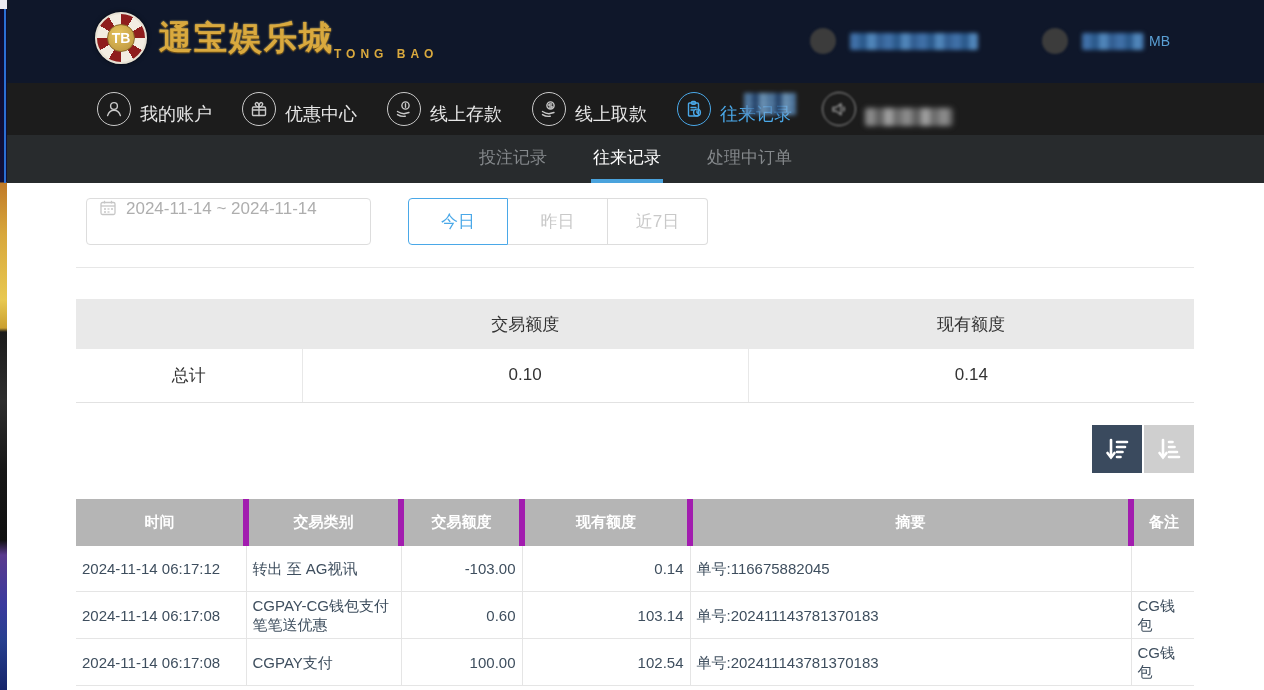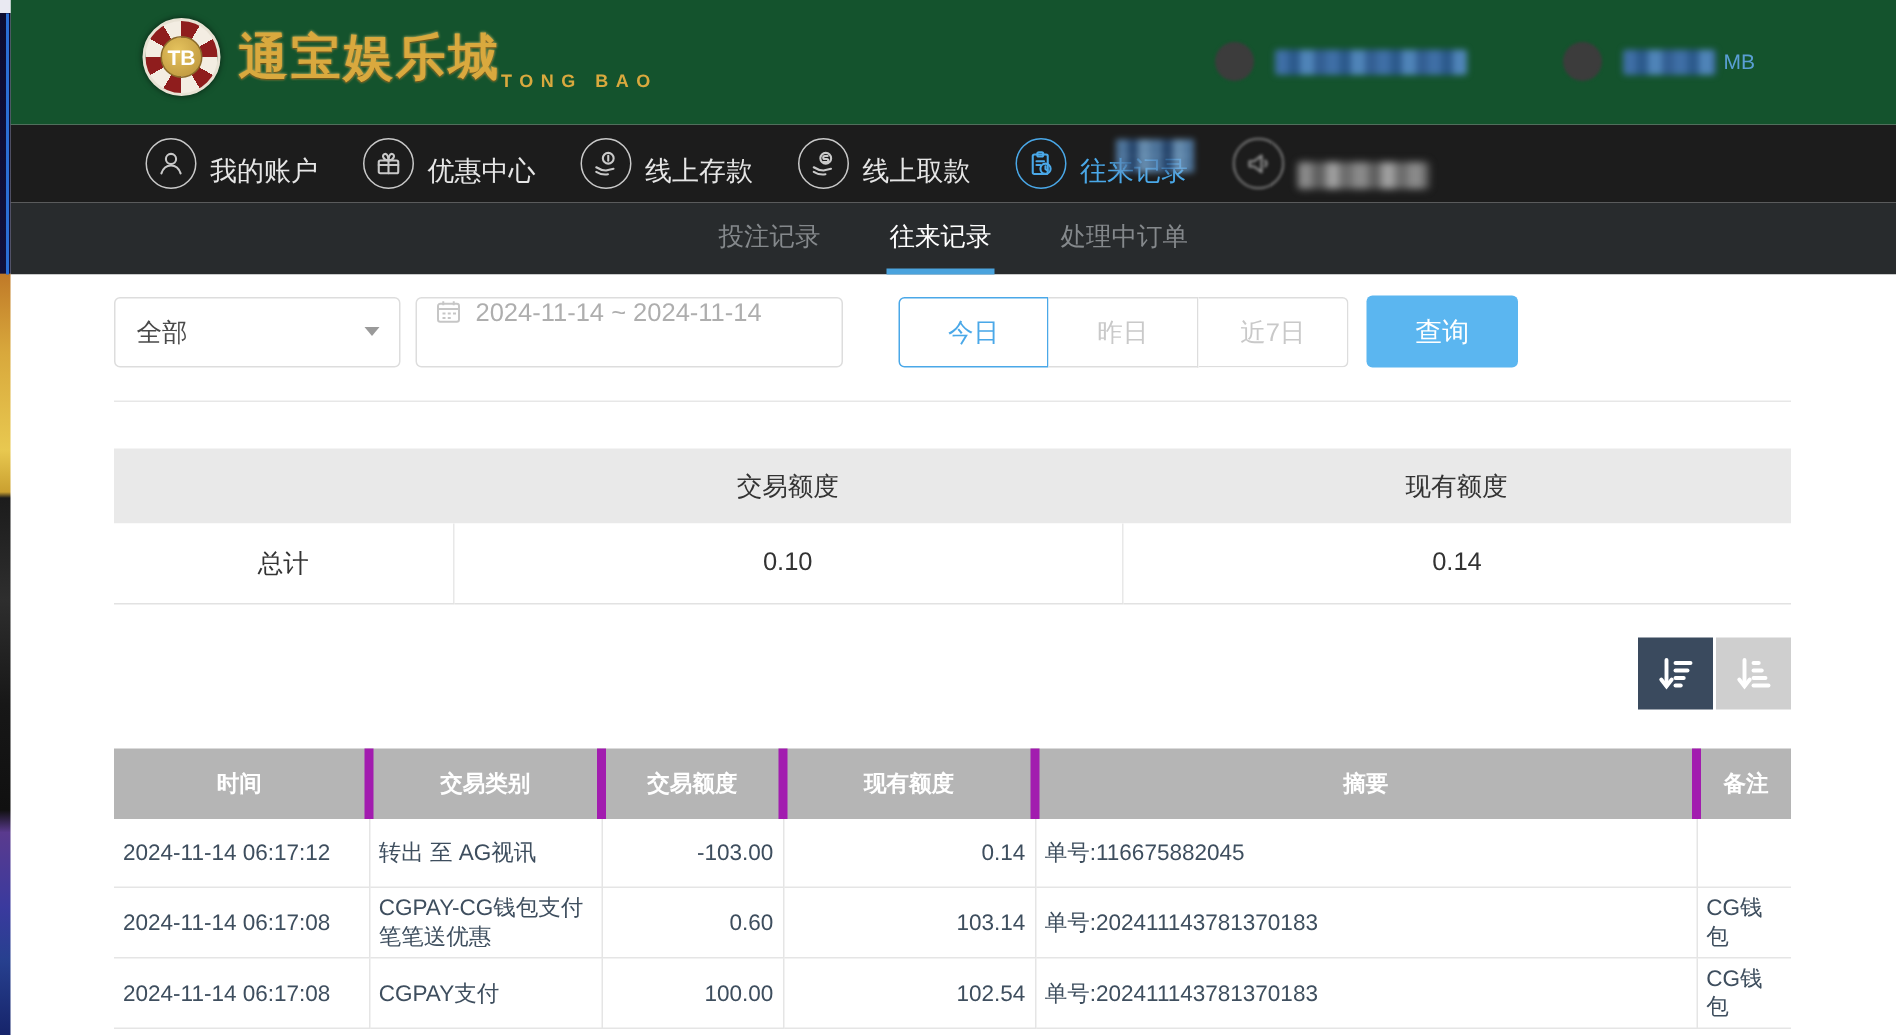--- a/index.html
+++ b/index.html
@@ -11,21 +11,21 @@
     background:linear-gradient(180deg,
       #e9e9f2 0px,#e9e9f2 9px,#0c0c30 9px,#10103a 182px,
       #c07a28 183px,#d8a83c 235px,#e8c850 300px,#caa030 328px,
       #1c1c1c 332px,#2e2e2e 400px,#171717 470px,#101010 540px,
       #5a3a8e 555px,#3a3a9e 605px,#27408f 640px,#16246a 690px); }
   .leftstrip::after { content:""; position:absolute; left:4px; top:9px; width:2px; height:174px; background:#2b6fd4; }
 
   .page { position:absolute; left:7px; top:0; width:1257px; height:690px; }
 
   
-  .hdr { height:83px; background:#14532d; position:relative; }
+  .hdr { height:83px; background:#0f172a; position:relative; }
   .logo { position:absolute; left:88px; top:12px; display:flex; align-items:center; cursor:pointer; }
   .chip { width:52px; height:52px; border-radius:50%;
     background:repeating-conic-gradient(#8f1d1d 0 30deg,#f3ede2 30deg 60deg);
     border:2px solid #e8e2d4; position:relative; box-shadow:0 0 4px rgba(0,0,0,.6); }
   .chip-inner { position:absolute; inset:10px; border-radius:50%;
     background:radial-gradient(circle at 40% 35%,#e6c45e,#b8903a); border:1px solid #8a6a2a;
     display:flex; align-items:center; justify-content:center; color:#fff; font-weight:bold; font-size:14px; }
   .logo-txt { margin-left:12px; display:flex; flex-direction:row; }
   .logo-cn { font-size:33px; font-weight:bold; letter-spacing:2px; color:#d9a93e;
     text-shadow:0 1px 1px #6b4a10, 0 0 2px #f5d87a; }
@@ -214,44 +214,39 @@
   <div class="tabs">
     <div class="tab">投注记录</div>
     <div class="tab active">往来记录</div>
     <div class="tab">处理中订单</div>
   </div>
 
   <div class="content">
     <div class="container">
 
       <div class="filter-row">
-        <div class="select">
-          <span>全部</span>
-          <span class="caret"></span>
-        </div>
         <div class="datebox">
           <svg width="18" height="18" viewBox="0 0 18 18">
               <rect x="2" y="3.5" width="14" height="12" rx="1.5"></rect>
               <line x1="2" y1="7" x2="16" y2="7"></line>
               <line x1="5.5" y1="1.8" x2="5.5" y2="4.5"></line>
               <line x1="12.5" y1="1.8" x2="12.5" y2="4.5"></line>
               <line x1="5" y1="10" x2="7" y2="10"></line>
               <line x1="8.5" y1="10" x2="10.5" y2="10"></line>
               <line x1="12" y1="10" x2="14" y2="10"></line>
               <line x1="5" y1="13" x2="7" y2="13"></line>
               <line x1="8.5" y1="13" x2="10.5" y2="13"></line>
             </svg>
           <span>2024-11-14 ~ 2024-11-14</span>
         </div>
         <div class="quick">
           <div class="qbtn active">今日</div>
           <div class="qbtn">昨日</div>
           <div class="qbtn">近7日</div>
         </div>
-        <button class="search-btn">查询</button>
       </div>
 
       <div class="divider"></div>
 
       <table class="sum-table">
         <thead>
           <tr>
             <th></th>
             <th>交易额度</th>
             <th>现有额度</th>

